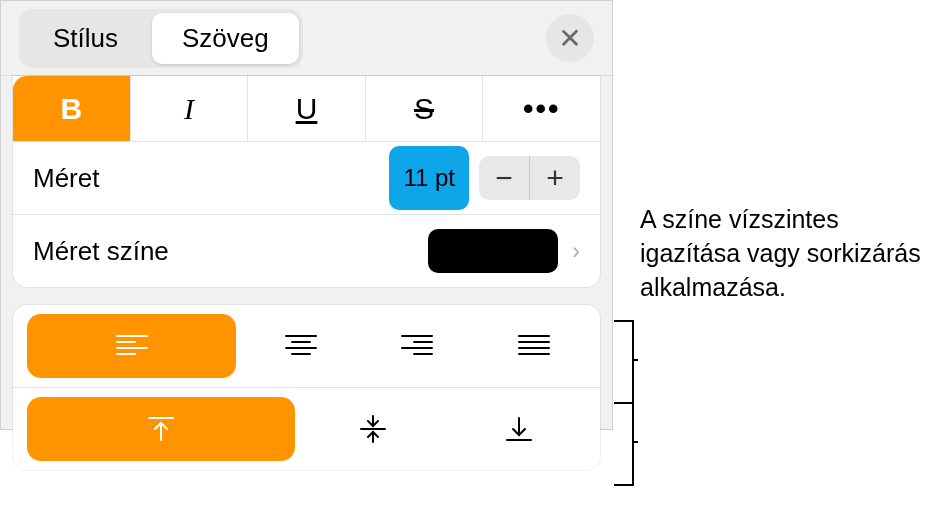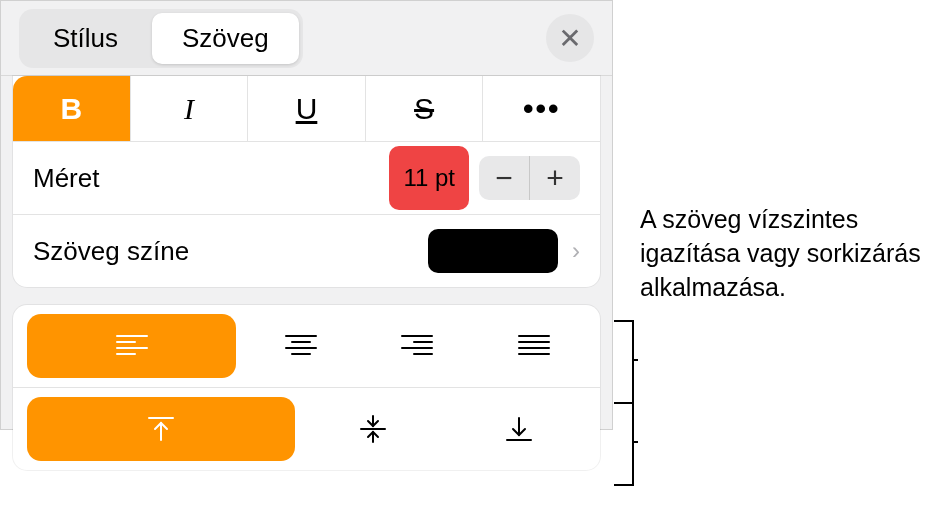--- a/index.html
+++ b/index.html
@@ -12,21 +12,21 @@
   .close{margin-left:auto;width:48px;height:48px;border-radius:24px;background:#e6e6e7;display:flex;align-items:center;justify-content:center;font-size:28px;color:#6a6a6e;cursor:pointer}
   .section{background:#fff;margin:0 12px 18px;border-radius:14px;box-shadow:0 0 0 1px rgba(0,0,0,.06);overflow:hidden}
   .section.first{margin-top:0;border-top-left-radius:0;border-top-right-radius:0;border-top:none}
   .style-row{display:flex;height:65px;border-bottom:1px solid #e3e3e3;align-items:stretch}
   .style-btn{flex:1;display:flex;align-items:center;justify-content:center;border-right:1px solid #e3e3e3;cursor:pointer;font-size:30px}
   .style-btn:last-child{border-right:none}
   .style-btn.active{background:#ff9400;color:#fff;border-radius:14px 0 0 0}
   .row{display:flex;align-items:center;height:72px;padding:0 20px;border-bottom:1px solid #e3e3e3}
   .row:last-child{border-bottom:none}
   .row-label{font-size:26px;color:#000}
-  .size-val{margin-left:auto;background:#ef4444;border-radius:10px;padding:18px 14px;font-size:24px}
+  .size-val{margin-left:auto;background:#0ea5e9;border-radius:10px;padding:18px 14px;font-size:24px}
   .stepper{display:flex;margin-left:10px;background:#e8e8e9;border-radius:10px;overflow:hidden}
   .step-btn{width:50px;height:44px;display:flex;align-items:center;justify-content:center;font-size:30px;color:#333;cursor:pointer}
   .step-btn:first-child{border-right:1px solid #c8c8c8}
   .color-swatch{margin-left:auto;width:130px;height:44px;background:#000;border-radius:10px}
   .disclosure{margin-left:14px;font-size:24px;color:#b0b0b4}
   .align-row{display:flex;height:82px;align-items:center;padding:0 8px;border-bottom:1px solid #e3e3e3}
   .align-row:last-child{border-bottom:none}
   .align-btn{flex:1;height:64px;margin:0 6px;border-radius:14px;display:flex;align-items:center;justify-content:center;cursor:pointer;color:#000}
   .align-btn.active{background:#ff9400;color:#fff}
   .align-btn.wide{flex:2}
@@ -76,21 +76,21 @@
         <div class="stepper">
           <div class="step-btn">
               <span>−</span>
             </div>
           <div class="step-btn">
               <span>+</span>
             </div>
         </div>
       </div>
       <div class="row">
-        <span class="row-label">Szöveg színe</span>
+        <span class="row-label">Méret színe</span>
         <div class="color-swatch"></div>
         <span class="disclosure">›</span>
       </div>
     </div>
 
     <div class="section">
       <div class="align-row">
         <div class="align-btn wide active">
           <svg width="34" height="26" viewBox="0 0 34 26" stroke="currentColor" stroke-width="2" stroke-linecap="round">
               <line x1="2" y1="3" x2="32" y2="3"></line>
@@ -148,18 +148,18 @@
               <polyline points="9,15 15,21 21,15"></polyline>
             </svg>
         </div>
       </div>
     </div>
 
   </div>
 
   <div class="bracket" style="top:320px;height:80px"></div>
   <div class="tick" style="top:359px"></div>
-  <div class="annot" style="top:203px">A szöveg vízszintes igazítása vagy sorkizárás alkalmazása.</div>
+  <div class="annot" style="top:203px">A színe vízszintes igazítása vagy sorkizárás alkalmazása.</div>
 
   <div class="bracket" style="top:402px;height:80px"></div>
   <div class="tick" style="top:441px"></div>
 
 </div>
 
 </body></html>

